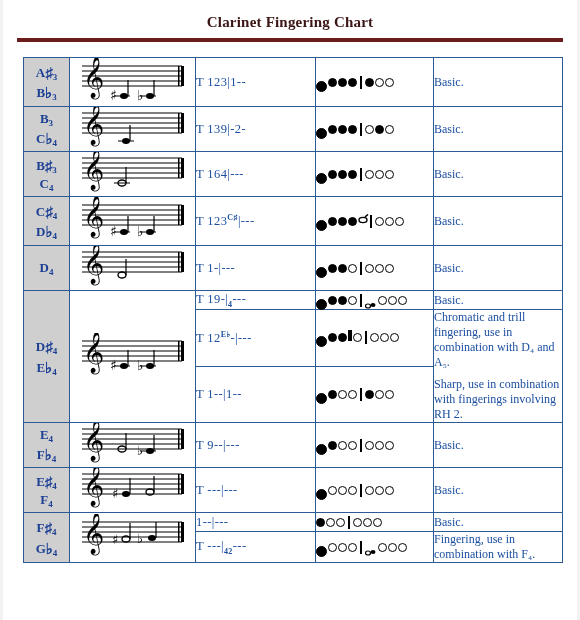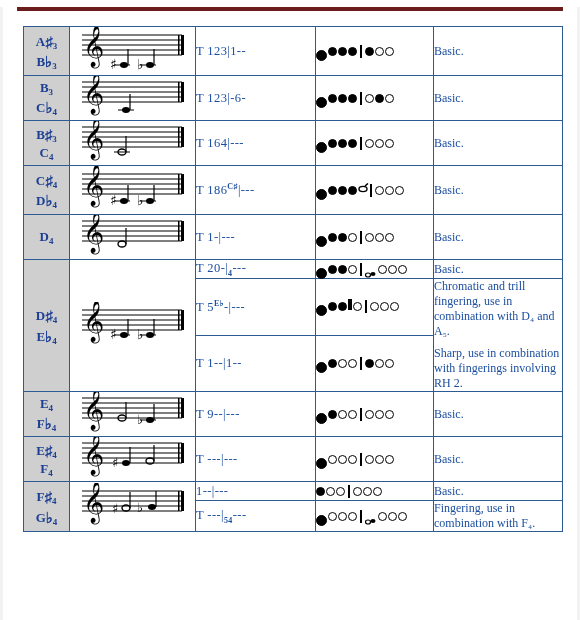--- a/index.html
+++ b/index.html
@@ -172,20 +172,21 @@
     position: relative;
     top: -2px;
     margin-right: 1px;
   }
 </style>
 </head>
 <body>
 
 <div class="page">
 
+  <div class="title">Clarinet Fingering Chart</div>
   <div class="title-rule"></div>
 
   <div class="table-wrap">
   <table class="chart">
     <colgroup>
       <col class="col-note">
           <col class="col-staff">
           <col class="col-fing">
           <col class="col-diag">
           <col>
@@ -252,21 +253,21 @@
               <line x1="8" y1="26" x2="108" y2="26"></line>
             </g>
             <text x="9" y="29" font-size="36" font-family="DejaVu Sans, sans-serif">𝄞</text>
             <line x1="44" y1="34" x2="60" y2="34" stroke="#000" stroke-width="1"></line>
             <ellipse cx="52" cy="34" rx="4" ry="3" fill="#000"></ellipse>
             <line x1="56" y1="34" x2="56" y2="18" stroke="#000" stroke-width="1.2"></line>
             <rect x="104" y="6" width="1.5" height="20" fill="#000"></rect>
             <rect x="107" y="6" width="3" height="20" fill="#000"></rect>
           </svg>
         </td>
-        <td class="fing-cell">T 123|-6-</td>
+        <td class="fing-cell">T 139|-2-</td>
         <td class="diag-cell">
           <div class="diagram">
             <span class="hole filled thumb"></span>
             <span class="hole filled"></span>
             <span class="hole filled"></span>
             <span class="hole filled"></span>
             <span class="bar"></span>
             <span class="hole open"></span>
             <span class="hole filled"></span>
             <span class="hole open"></span>
@@ -337,21 +338,21 @@
             <ellipse cx="50" cy="35" rx="4" ry="3" fill="#000"></ellipse>
             <line x1="54" y1="35" x2="54" y2="19" stroke="#000" stroke-width="1.2"></line>
             <line x1="66" y1="35" x2="82" y2="35" stroke="#000" stroke-width="1"></line>
             <text x="63" y="39" font-size="14" font-family="DejaVu Sans, sans-serif">♭</text>
             <ellipse cx="76" cy="35" rx="4" ry="3" fill="#000"></ellipse>
             <line x1="80" y1="35" x2="80" y2="19" stroke="#000" stroke-width="1.2"></line>
             <rect x="104" y="8" width="1.5" height="20" fill="#000"></rect>
             <rect x="107" y="8" width="3" height="20" fill="#000"></rect>
           </svg>
         </td>
-        <td class="fing-cell"><span>T 186</span><sup>C♯</sup><span>|---</span></td>
+        <td class="fing-cell"><span>T 123</span><sup>C♯</sup><span>|---</span></td>
         <td class="diag-cell">
           <div class="diagram">
             <span class="hole filled thumb"></span>
             <span class="hole filled"></span>
             <span class="hole filled"></span>
             <span class="hole filled"></span>
             <span class="lever">
               <svg width="11" height="10" viewBox="0 0 11 10">
                     <ellipse cx="5" cy="6" rx="4" ry="2.6" fill="none" stroke="#000" stroke-width="1.4"></ellipse>
                     <line x1="7" y1="3" x2="10" y2="0.5" stroke="#000" stroke-width="1.6"></line>
@@ -426,21 +427,21 @@
             <ellipse cx="50" cy="33" rx="4" ry="3" fill="#000"></ellipse>
             <line x1="54" y1="33" x2="54" y2="17" stroke="#000" stroke-width="1.2"></line>
             <line x1="66" y1="33" x2="82" y2="33" stroke="#000" stroke-width="1"></line>
             <text x="63" y="37" font-size="14" font-family="DejaVu Sans, sans-serif">♭</text>
             <ellipse cx="76" cy="33" rx="4" ry="3" fill="#000"></ellipse>
             <line x1="80" y1="33" x2="80" y2="17" stroke="#000" stroke-width="1.2"></line>
             <rect x="104" y="8" width="1.5" height="20" fill="#000"></rect>
             <rect x="107" y="8" width="3" height="20" fill="#000"></rect>
           </svg>
         </td>
-        <td class="fing-cell"><span>T 20-|</span><sub>4</sub><span>---</span></td>
+        <td class="fing-cell"><span>T 19-|</span><sub>4</sub><span>---</span></td>
         <td class="diag-cell">
           <div class="diagram">
             <span class="hole filled thumb"></span>
             <span class="hole filled"></span>
             <span class="hole filled"></span>
             <span class="hole open"></span>
             <span class="bar"></span>
             <span class="keymark">
               <svg width="12" height="9" viewBox="0 0 12 9">
                     <ellipse cx="3" cy="6" rx="2.5" ry="2" fill="none" stroke="#000" stroke-width="1.2"></ellipse>
@@ -451,21 +452,21 @@
             <span class="hole open"></span>
             <span class="hole open"></span>
           </div>
         </td>
         <td class="comment-cell">
           <p>Basic.</p>
         </td>
       </tr>
 
       <tr>
-        <td class="fing-cell"><span>T 5</span><sup>E♭</sup><span>-|---</span></td>
+        <td class="fing-cell"><span>T 12</span><sup>E♭</sup><span>-|---</span></td>
         <td class="diag-cell">
           <div class="diagram">
             <span class="hole filled thumb"></span>
             <span class="hole filled"></span>
             <span class="hole filled"></span>
             <span class="spike"></span>
             <span class="hole open"></span>
             <span class="bar"></span>
             <span class="hole open"></span>
             <span class="hole open"></span>
@@ -615,21 +616,21 @@
             <span class="hole open"></span>
             <span class="hole open"></span>
           </div>
         </td>
         <td class="comment-cell">
           <p>Basic.</p>
         </td>
       </tr>
 
       <tr>
-        <td class="fing-cell"><span>T ---|</span><sub>54</sub><span>---</span></td>
+        <td class="fing-cell"><span>T ---|</span><sub>42</sub><span>---</span></td>
         <td class="diag-cell">
           <div class="diagram">
             <span class="hole filled thumb"></span>
             <span class="hole open"></span>
             <span class="hole open"></span>
             <span class="hole open"></span>
             <span class="bar"></span>
             <span class="keymark">
               <svg width="12" height="9" viewBox="0 0 12 9">
                     <ellipse cx="3" cy="6" rx="2.5" ry="2" fill="none" stroke="#000" stroke-width="1.2"></ellipse>

